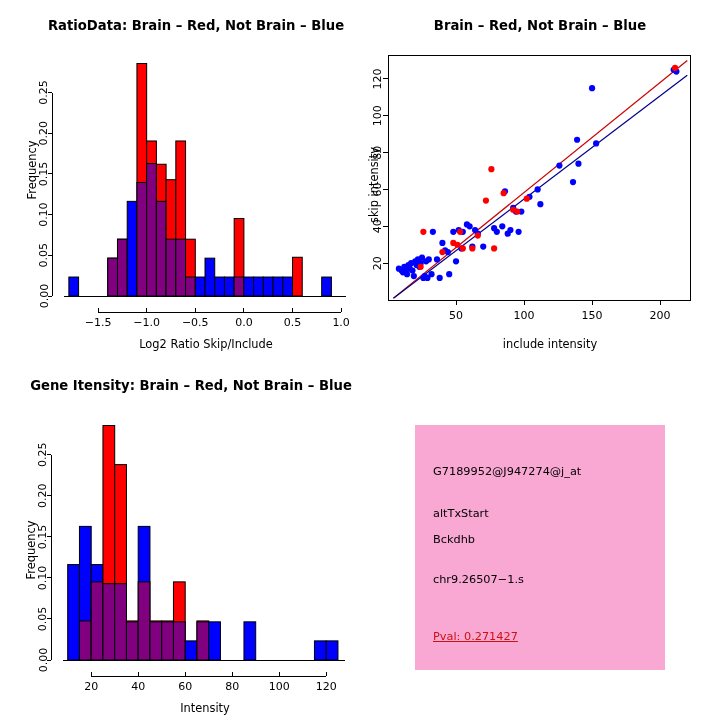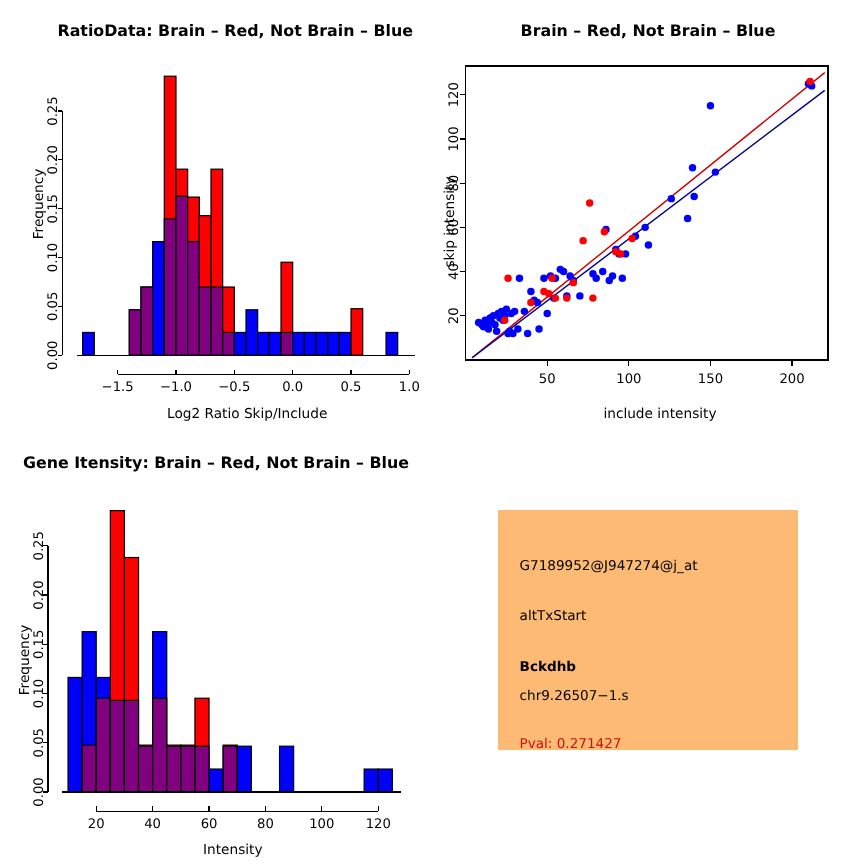--- a/index.html
+++ b/index.html
@@ -3,29 +3,29 @@
 <meta charset="utf-8">
 <title>R Plot Panel</title>
 <style>
   html,body{margin:0;padding:0;background:#ffffff;}
   body{width:720px;height:720px;overflow:hidden;
        font-family:"DejaVu Sans","Liberation Sans",sans-serif;color:#000;}
   .page{position:relative;width:720px;height:720px;}
   .panel{position:absolute;}
   #panel-tl{left:0;top:0;width:360px;height:360px;padding-left:16px;}
   #panel-tr{left:360px;top:0;width:360px;height:360px;}
-  #panel-bl{left:4px;top:360px;width:360px;height:360px;}
+  #panel-bl{left:15px;top:360px;width:360px;height:360px;}
   #panel-br{left:360px;top:360px;width:360px;height:360px;}
   svg{display:block;}
   .ptitle{font-weight:bold;font-size:13.2px;}
   .axlab{font-size:11.4px;}
   .tick{font-size:11px;}
   .barstroke{stroke:#000;stroke-width:1;}
-  .info-box{position:absolute;left:55px;top:65px;width:250px;height:200px;
-            background:#fdba74;}
+  .info-box{position:absolute;left:55px;top:65px;width:250px;height:245px;
+            background:#f9a8d4;}
   .info-txt{position:absolute;font-size:11.3px;color:#000;white-space:nowrap;}
   .info-txt.pval{color:#cc1111;}
 </style>
 </head>
 <body>
 
 <div class="page">
 
   <div class="panel" id="panel-tl">
     <svg width="360" height="360">
@@ -274,19 +274,19 @@
           <line x1="311.2" y1="316" x2="311.2" y2="312" stroke="#000" stroke-width="1" shape-rendering="crispEdges"></line>
           <text x="311.2" y="330" text-anchor="middle" class="tick">120</text>
         </g>
     </svg>
   </div>
 
   <div class="panel" id="panel-br">
     <div class="info-box" id="info-box">
       <div class="info-txt" style="left:18px;top:40px;">G7189952@J947274@j_at</div>
       <div class="info-txt" style="left:18px;top:82px;">altTxStart</div>
-      <div class="info-txt" style="left:18px;top:124px;font-weight:bold;">Bckdhb</div>
+      <div class="info-txt" style="left:18px;top:108px;">Bckdhb</div>
       <div class="info-txt" style="left:18px;top:148px;">chr9.26507−1.s</div>
-      <div class="info-txt pval" style="left:18px;top:188px;">Pval: 0.271427</div>
+      <div class="info-txt pval" style="left:18px;top:205px;text-decoration:underline;">Pval: 0.271427</div>
     </div>
   </div>
 
 </div>
 
 </body></html>

